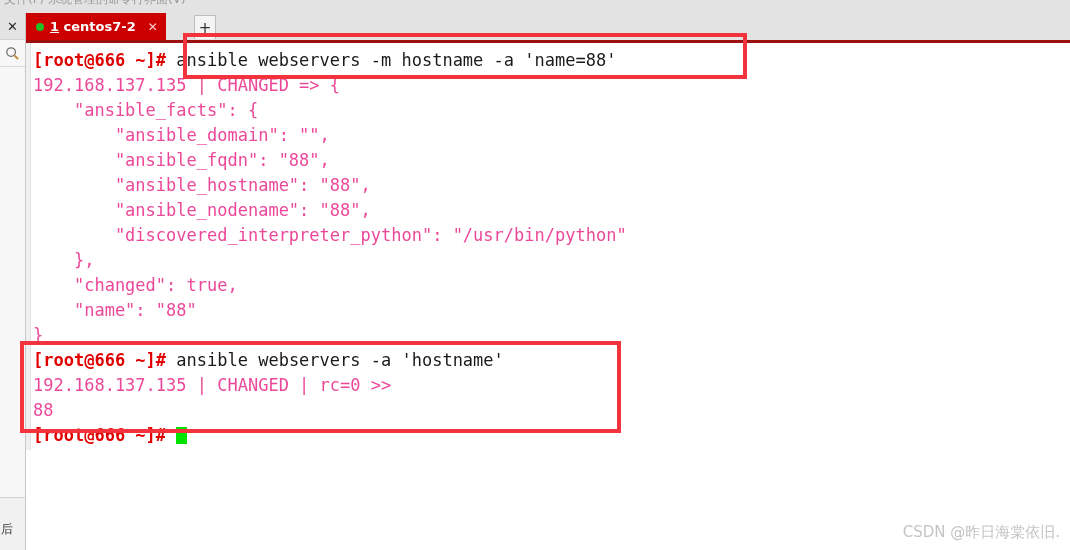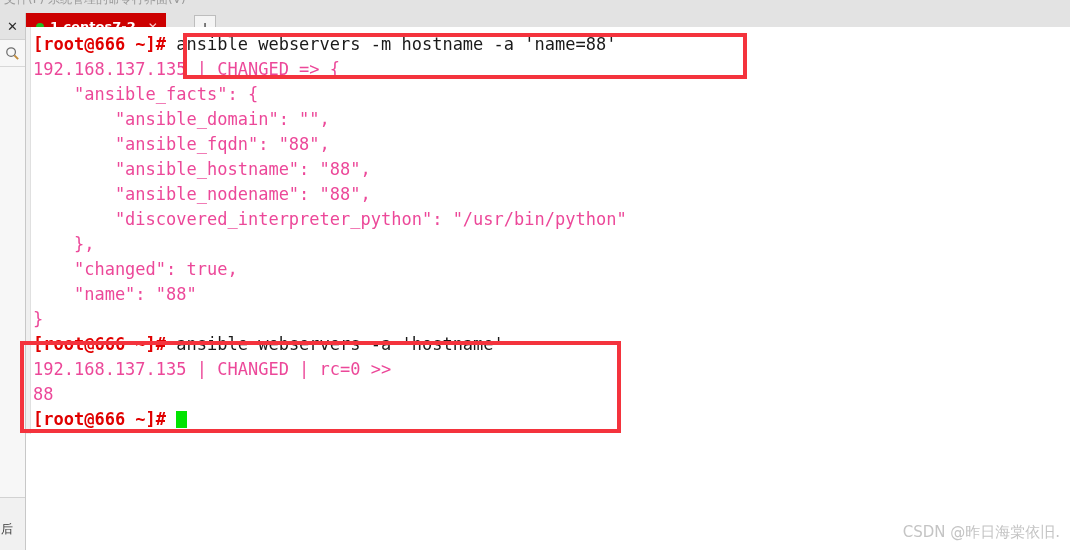--- a/index.html
+++ b/index.html
@@ -131,21 +131,21 @@
     justify-content: center;
     color: #333333;
     font-size: 15px;
     font-family: "DejaVu Sans", sans-serif;
     box-sizing: border-box;
   }
 
   
   .terminal {
     position: absolute;
-    left: 26px; top: 27px;
+    left: 26px; top: 43px;
     width: 1044px; height: 407px;
     background: #ffffff;
     overflow: hidden;
   }
   .term-scroll-track {
     position: absolute;
     left: 0; top: 0;
     width: 4px; height: 507px;
     background: #f0f0f0;
     border-right: 1px solid #e0e0e0;

